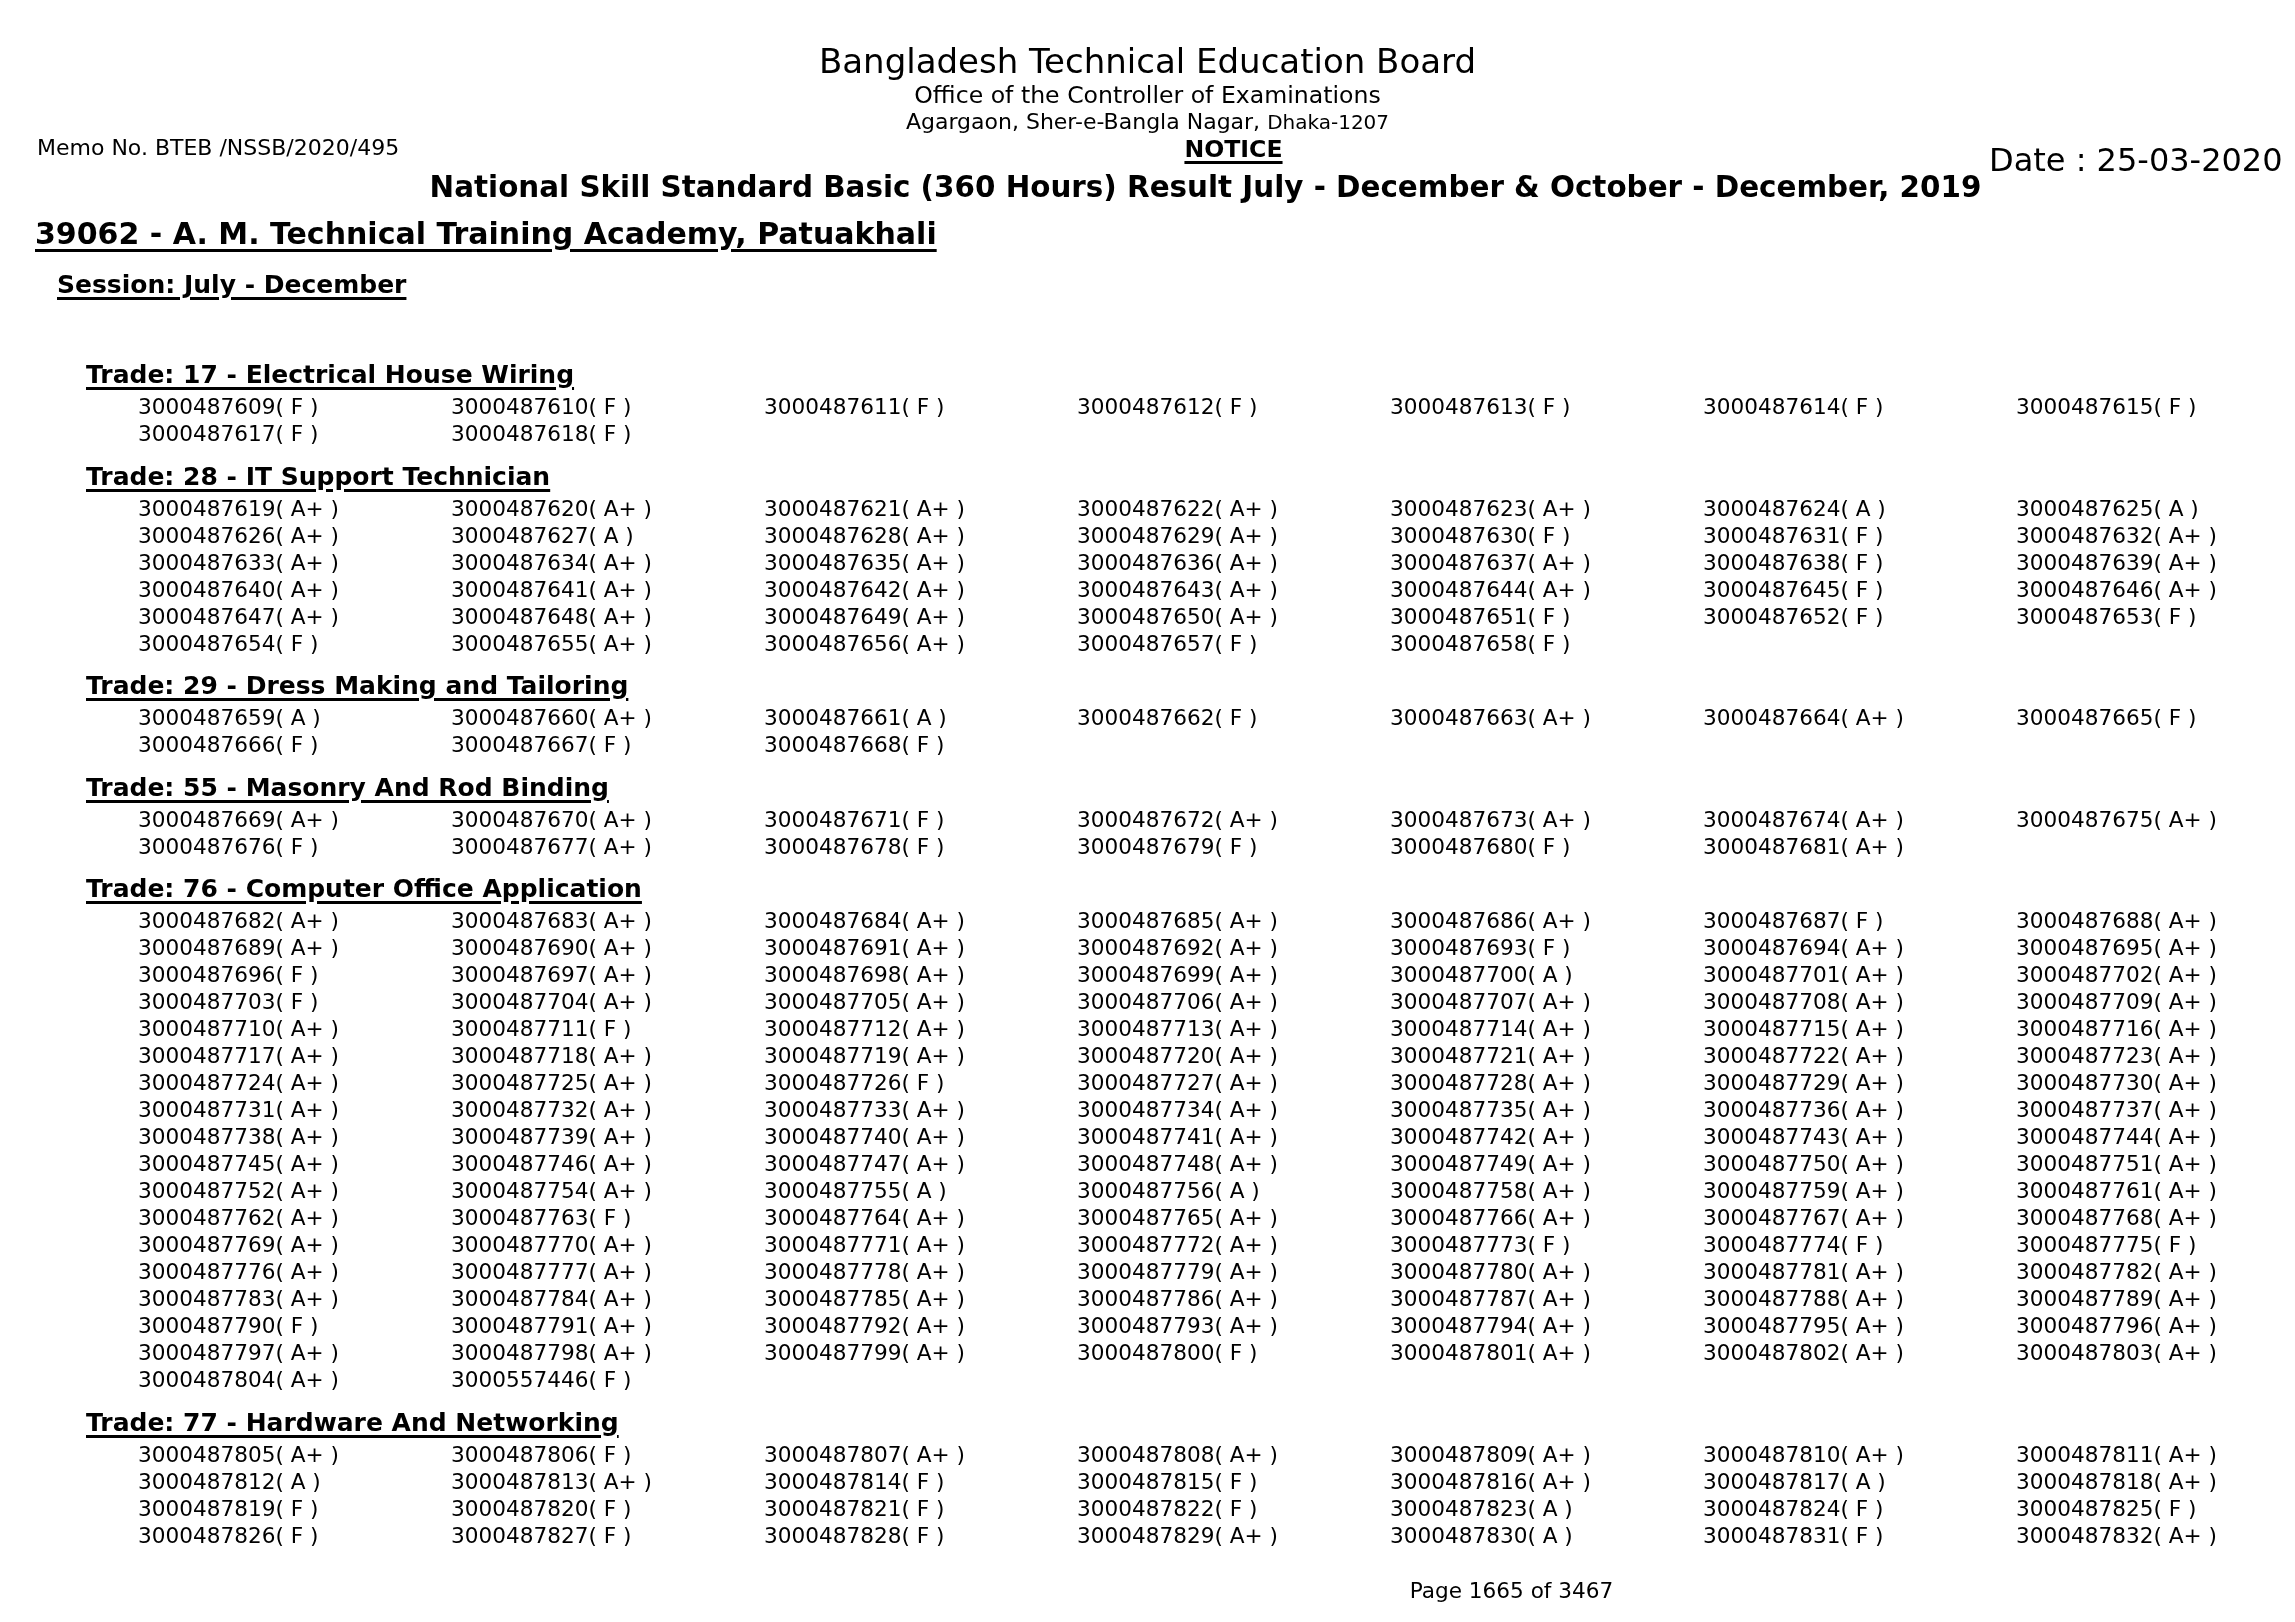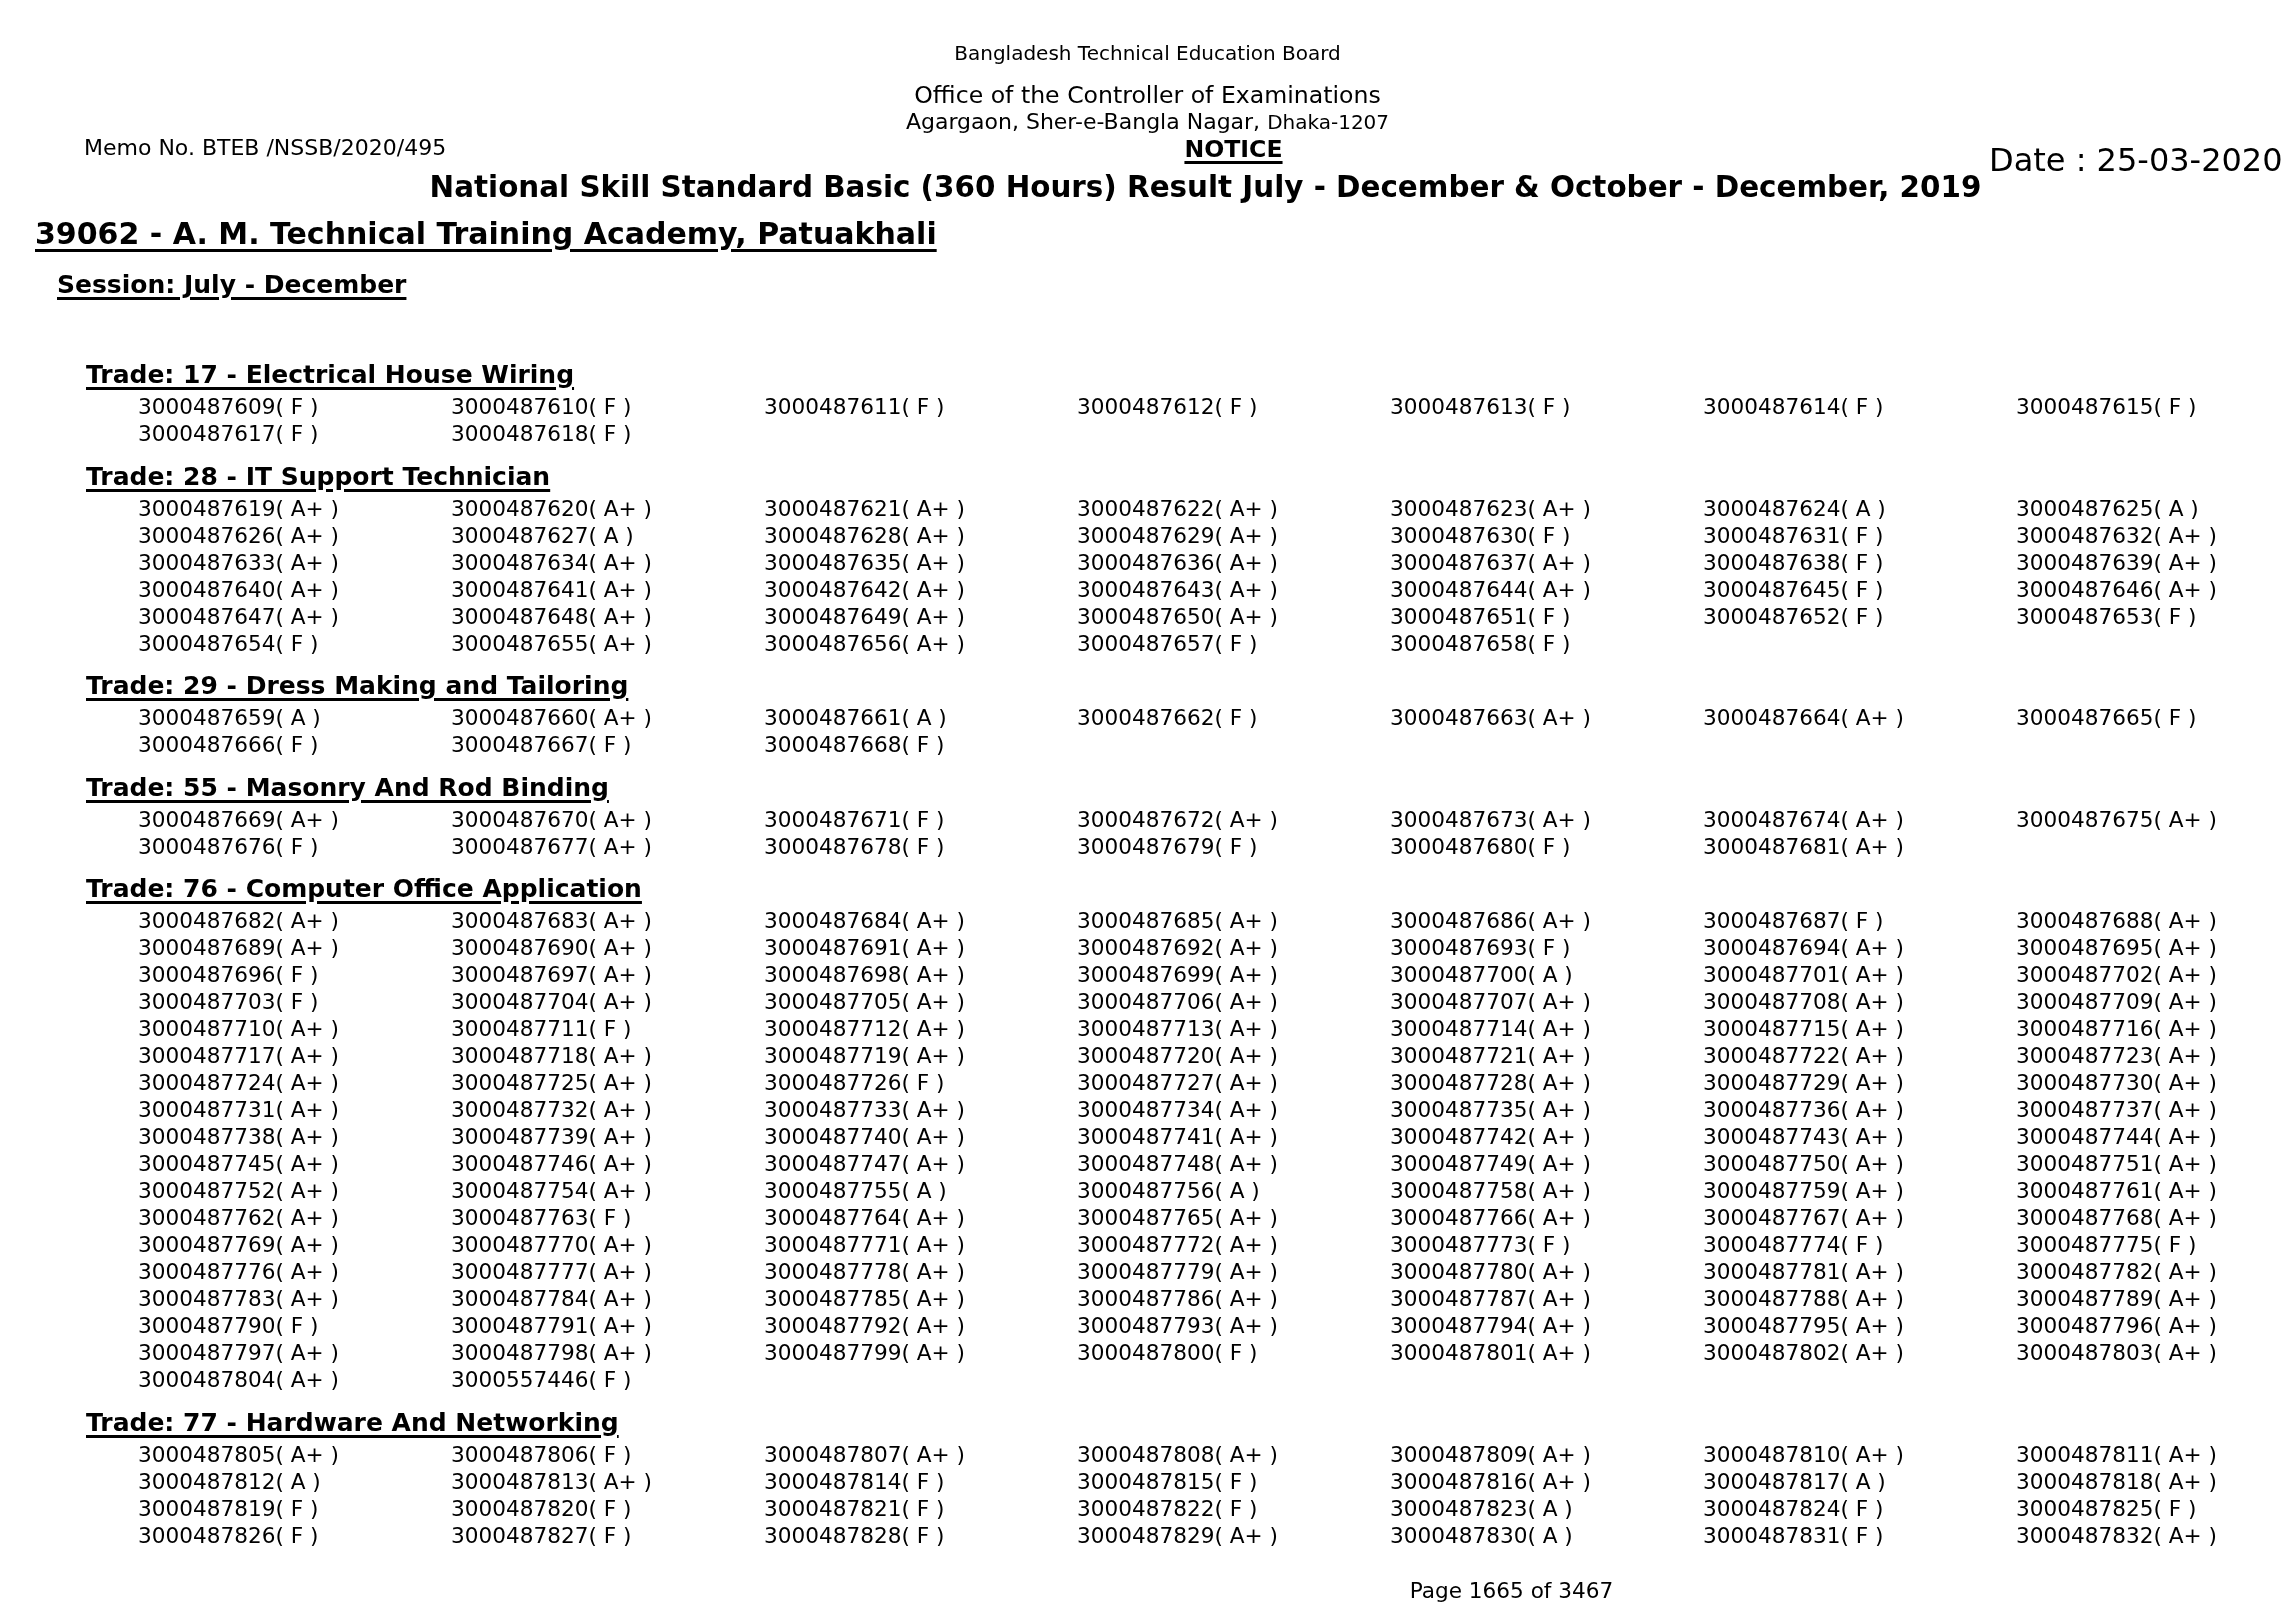--- a/index.html
+++ b/index.html
@@ -1,26 +1,26 @@
 <!DOCTYPE html>
 <html style="font-size:10.5px"><head>
 <meta charset="utf-8">
 <style>
   html, body { margin: 0; padding: 0; background: #ffffff; }
   body {
     width: 2295px; height: 1623px; position: relative; overflow: hidden;
     font-family: "DejaVu Sans", "Liberation Sans", sans-serif; color: #000;
   }
   .hdr-center { position: absolute; left: 0; width: 2295px; text-align: center; white-space: nowrap; }
-  #board { top: 41px; font-size: 20px; }
+  #board { top: 41px; font-size: 34px; }
   #office { top: 81px; font-size: 23.6px; }
   #address { top: 109px; font-size: 22px; }
   #address .small { font-size: 20px; }
   #notice { position: absolute; top: 135px; left: 0; width: 2467px; text-align: center; font-size: 23.6px; font-weight: bold; text-decoration: underline; text-underline-offset: 3.9px; text-decoration-thickness: 2.6px; }
-  #memo { position: absolute; top: 135px; left: 37px; font-size: 22px; white-space: nowrap; margin-left: 47px; }
+  #memo { position: absolute; top: 135px; left: 37px; font-size: 22px; white-space: nowrap; }
   #date { position: absolute; top: 141px; left: 1989px; font-size: 32px; white-space: nowrap; }
   #title { position: absolute; top: 170px; left: 0; width: 2411px; text-align: center; font-size: 29.4px; font-weight: bold; white-space: nowrap; }
   #institute { position: absolute; top: 216px; left: 35px; font-size: 30px; font-weight: bold; text-decoration: underline; text-decoration-thickness: 3.3px; text-underline-offset: 5.2px; white-space: nowrap; }
   #session { position: absolute; top: 270px; left: 48px; font-size: 25px; font-weight: bold; text-decoration: underline; text-decoration-thickness: 2.6px; text-underline-offset: 3.9px; white-space: nowrap; margin-left: 9px; }
   #trades { position: absolute; top: 332px; left: 86px; width: 2186px; margin-top: 24px; }
   .trade { margin: 0; }
   .trade-title { font-size: 25px; font-weight: bold; text-decoration: underline; text-decoration-thickness: 2.6px; text-underline-offset: 3.9px; height: 37px; line-height: 37px; white-space: nowrap; }
   .grid { display: grid; grid-template-columns: repeat(7, 313px); padding-left: 52px; margin-bottom: 10.5px; }
   .cell { font-size: 21.6px; height: 27px; line-height: 27px; white-space: pre; }
   #page-num { position: absolute; top: 1578px; left: 0; width: 3023px; text-align: center; font-size: 21.6px; white-space: nowrap; }

